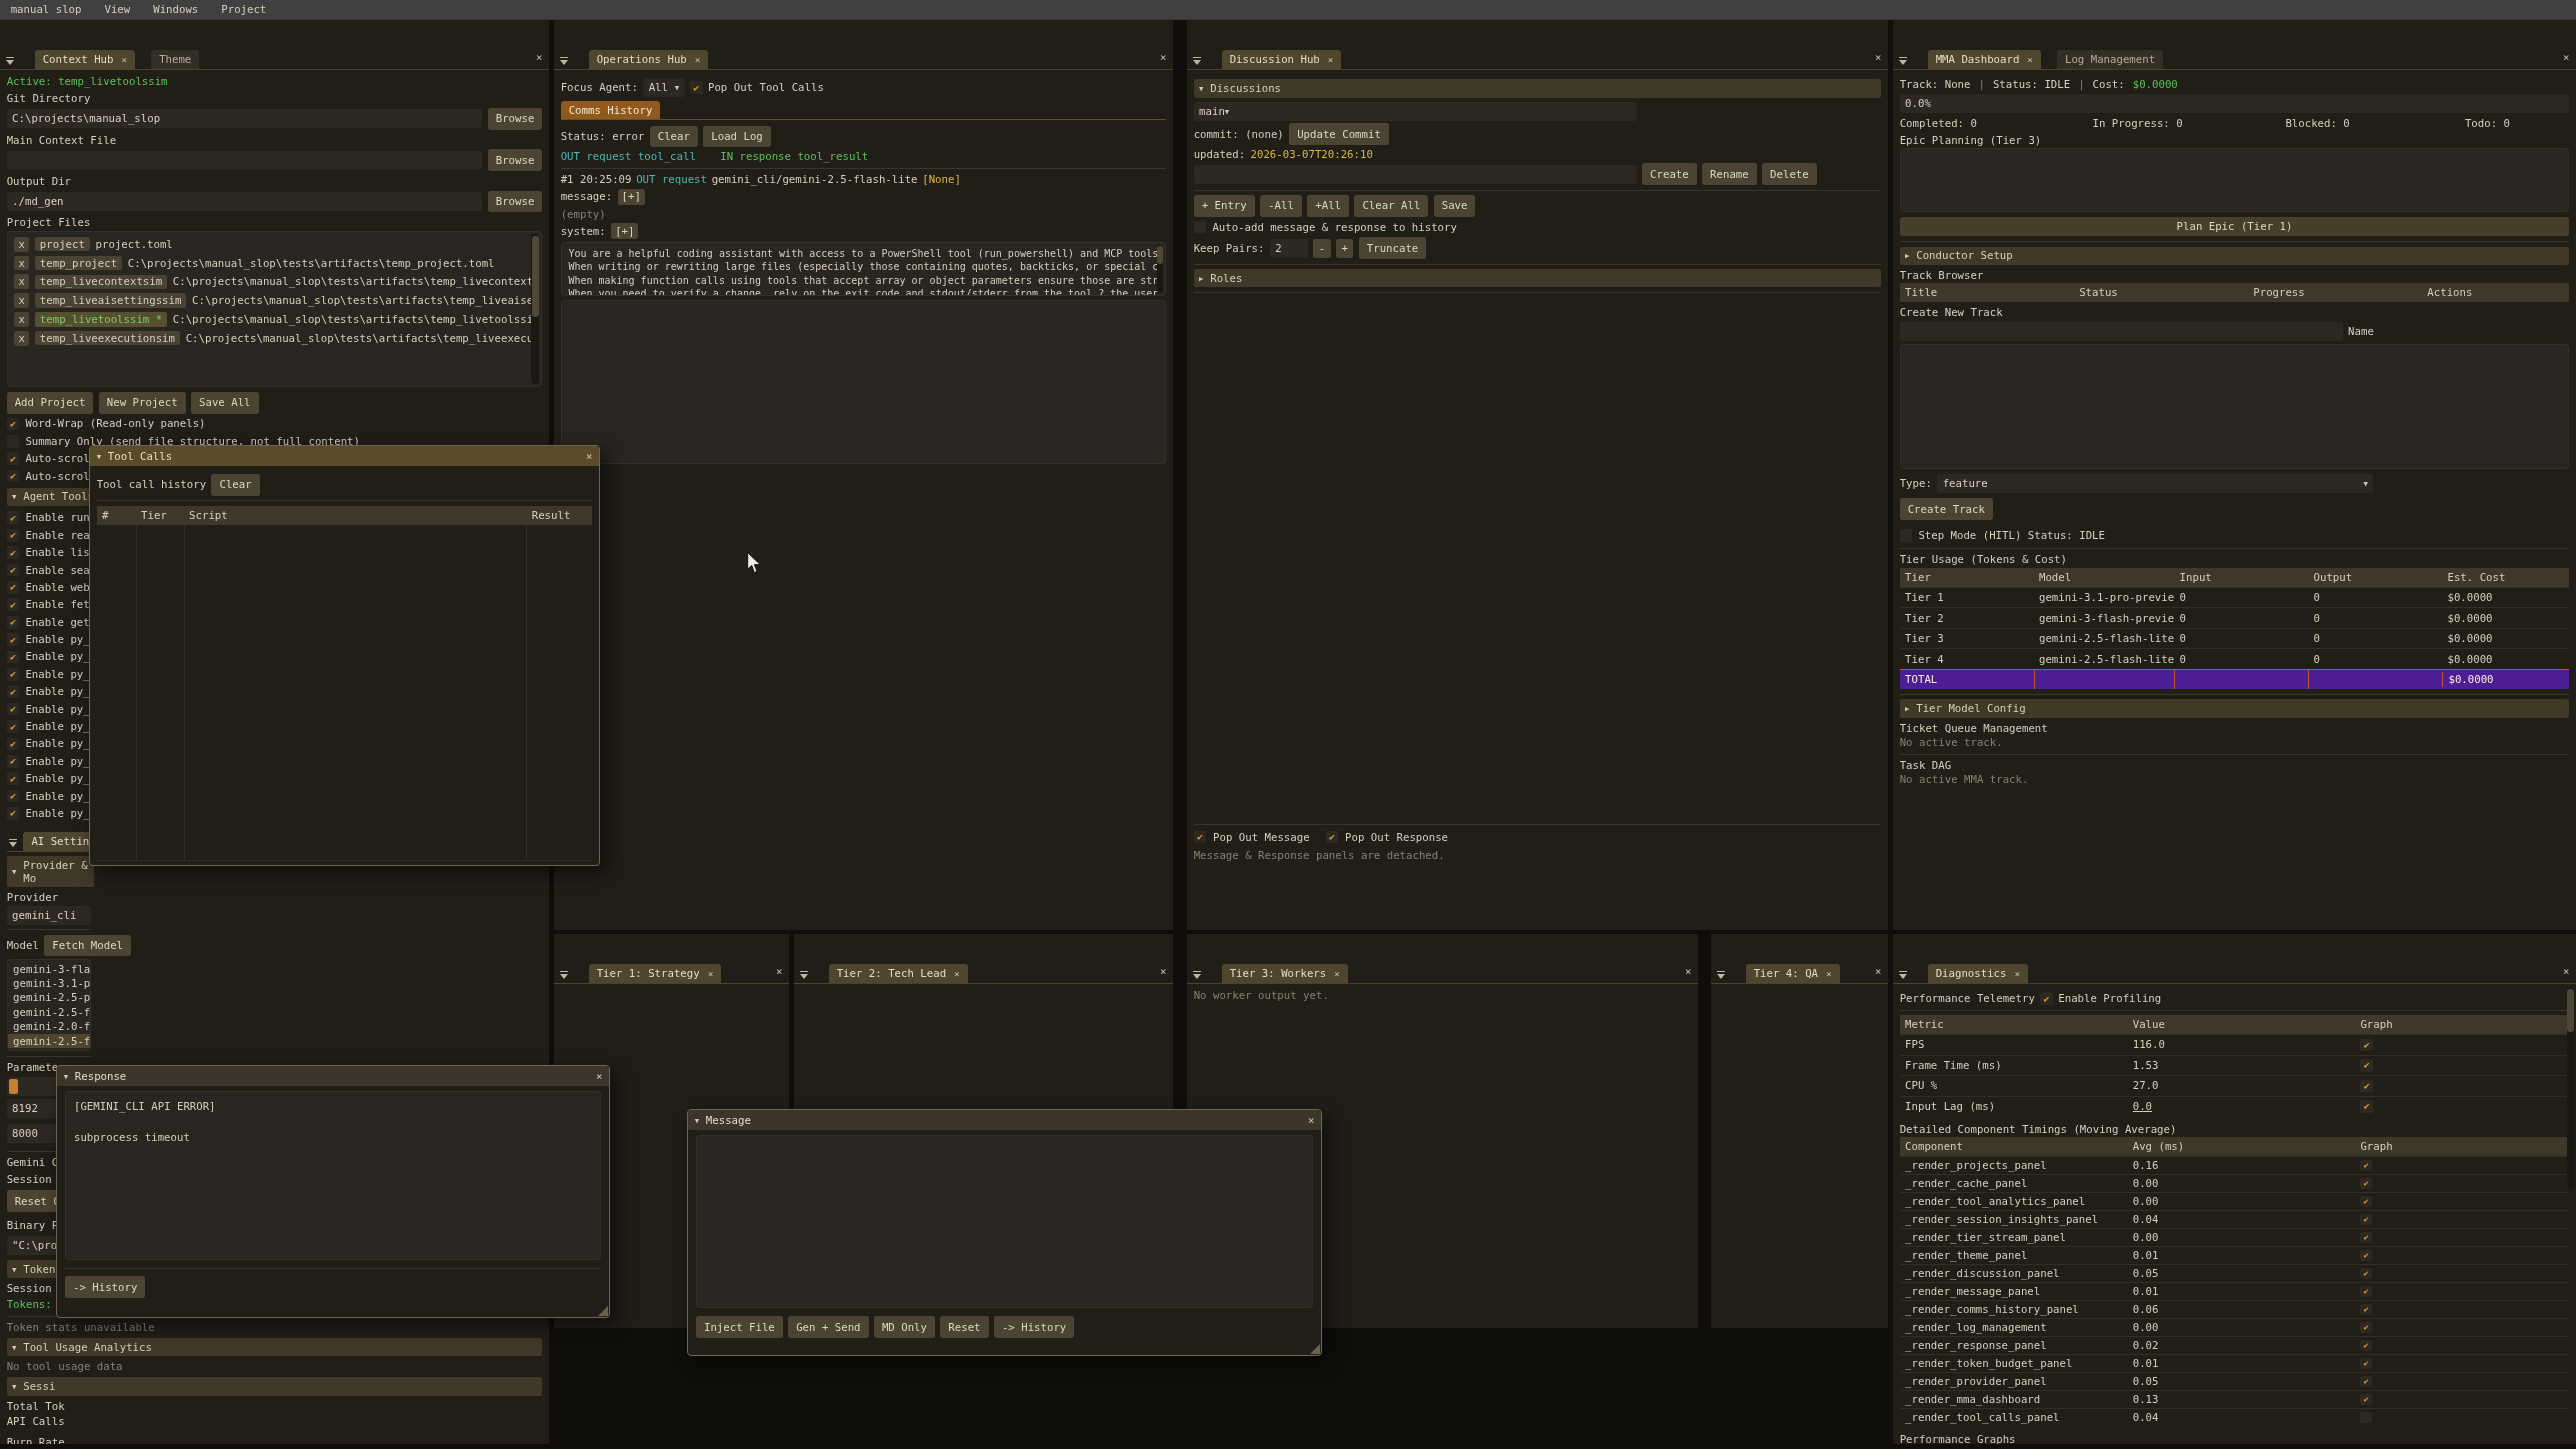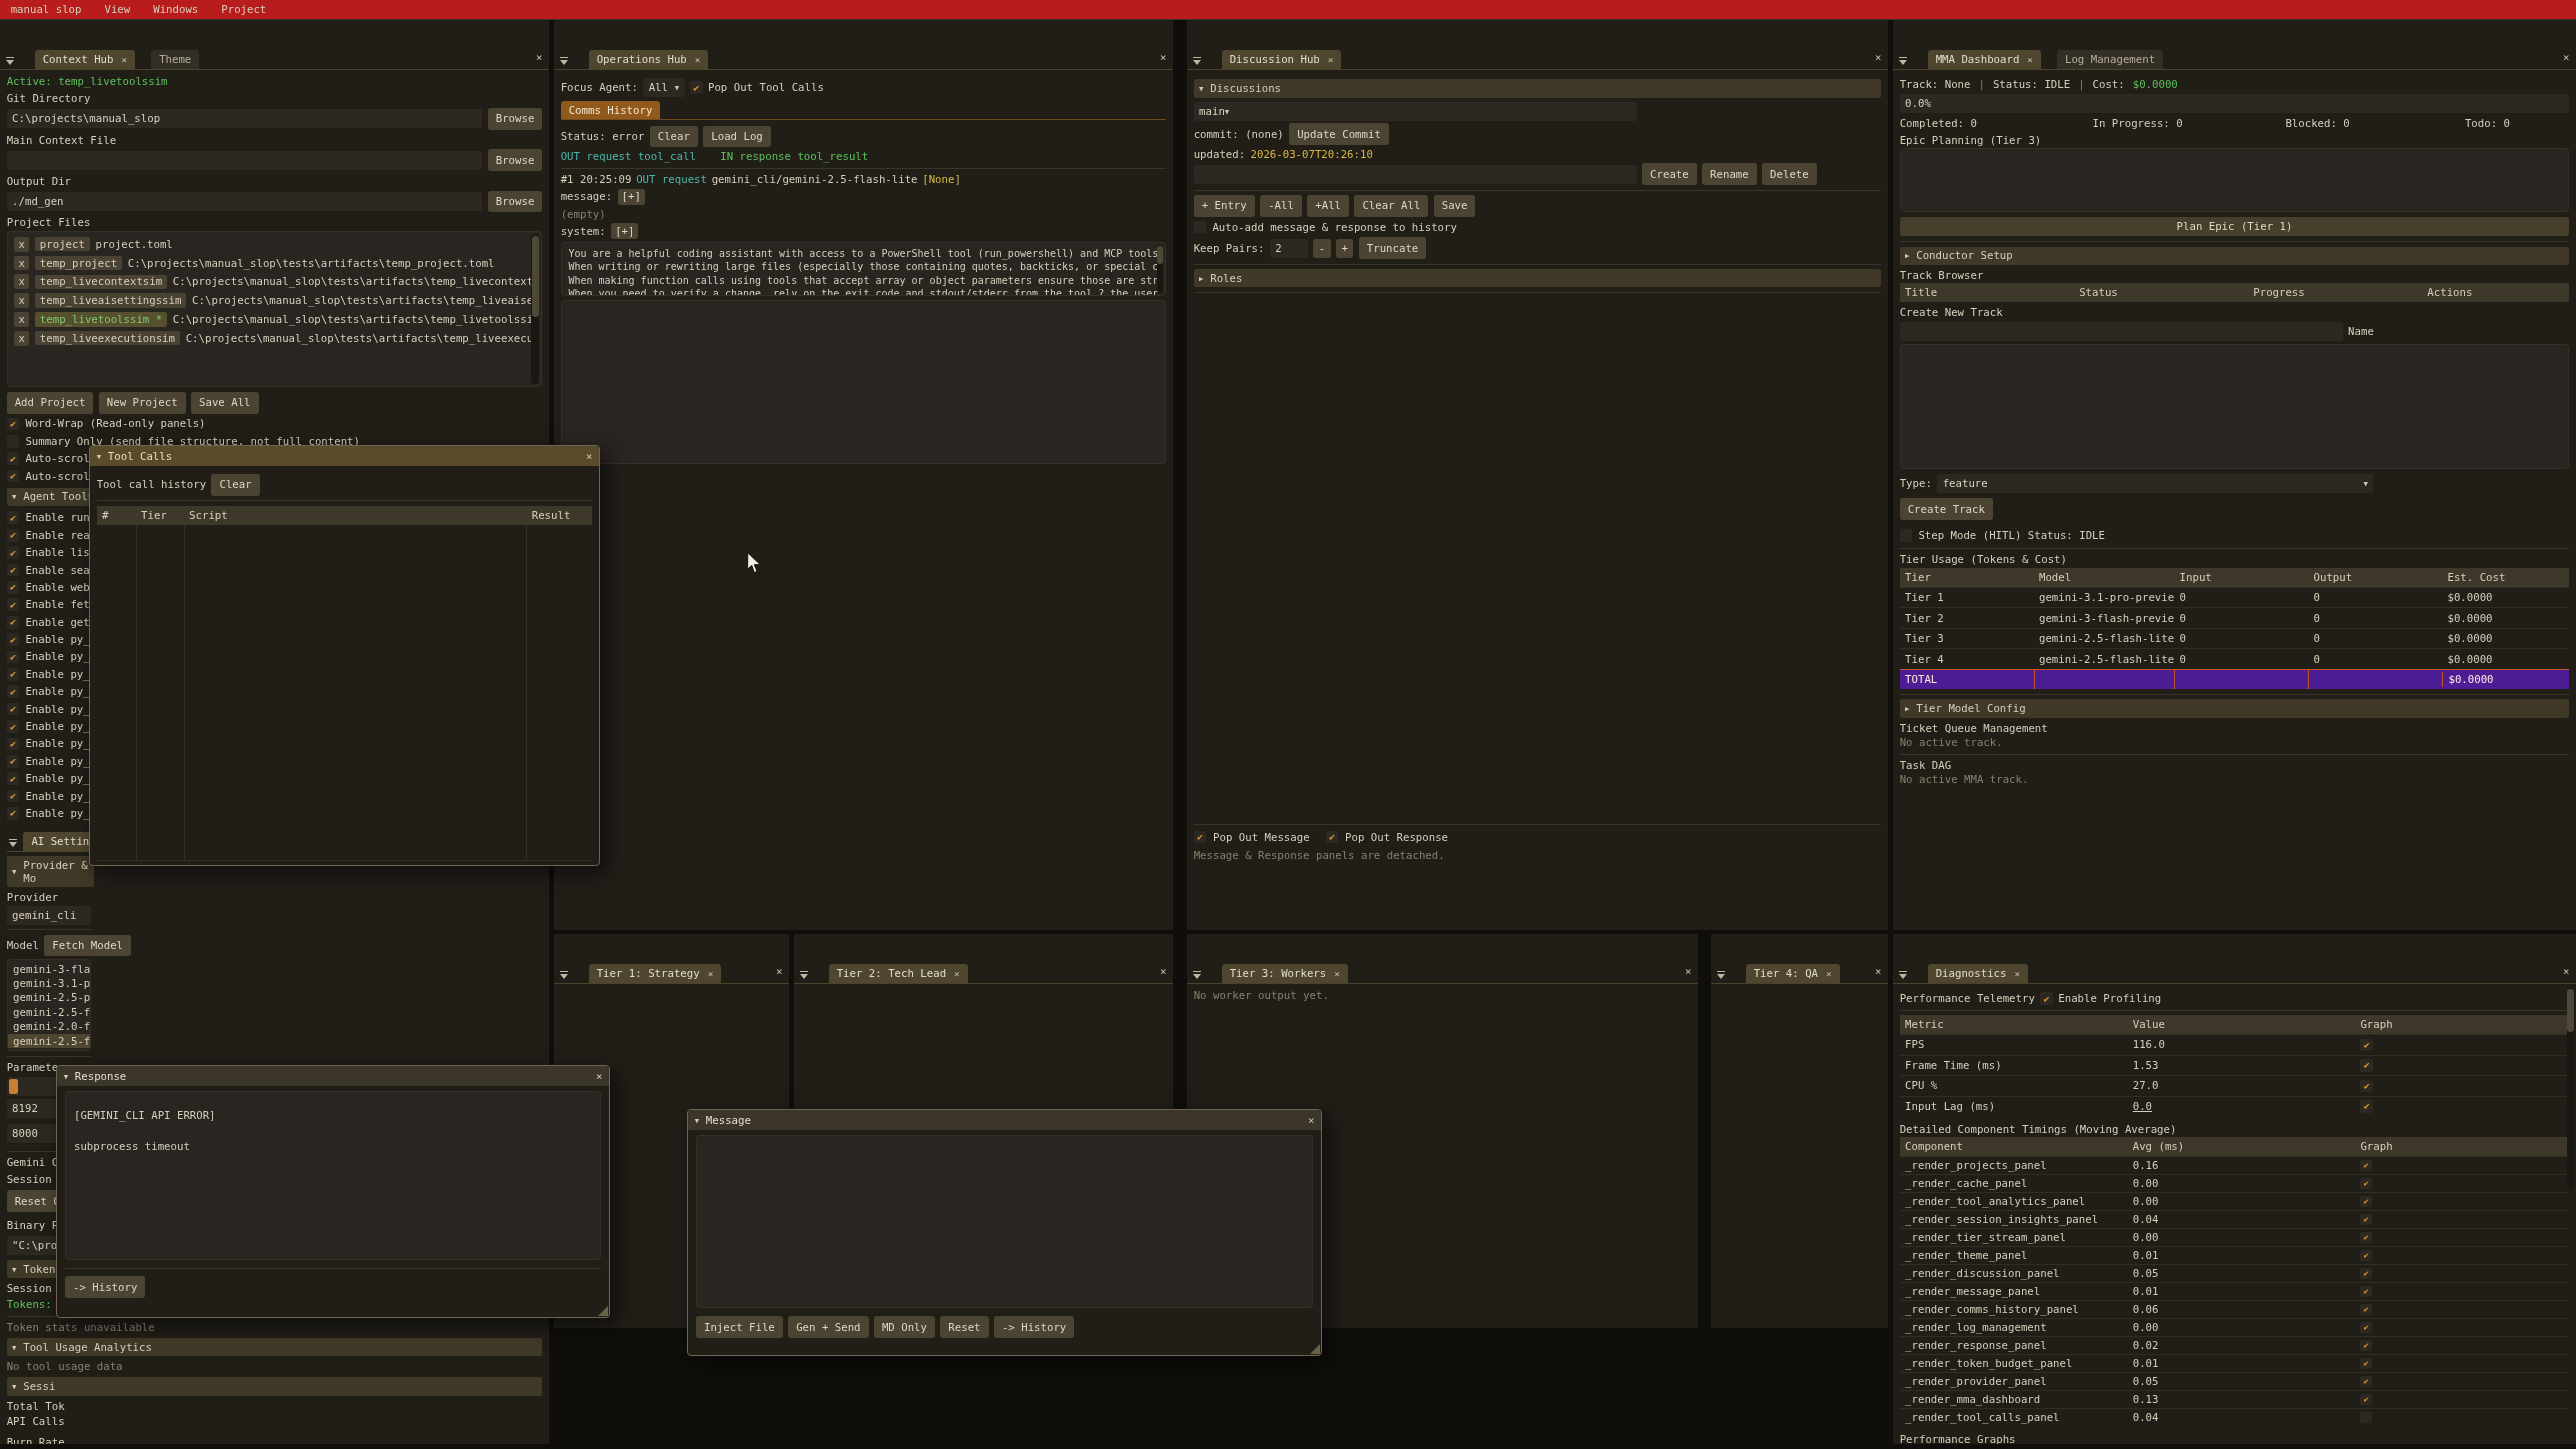--- a/index.html
+++ b/index.html
@@ -1,18 +1,18 @@
 <!DOCTYPE html>
 <html style="font-size:10.7px"><head>
 <meta charset="utf-8">
 <style>
   html,body{margin:0;padding:0;background:#0f0e0b;}
   body{width:2576px;height:1449px;overflow:hidden;position:relative;
        font-family:"DejaVu Sans Mono", monospace;font-size:10.7px;color:#d6cfbc;}
-  .menubar{position:absolute;left:0;top:0;width:2576px;height:20px;background:#b91c1c;
+  .menubar{position:absolute;left:0;top:0;width:2576px;height:20px;background:#404040;
            display:flex;align-items:center;gap:23px;padding-left:10.7px;box-sizing:border-box;border-bottom:0.7px solid #3a3325;}
   .menubar span{cursor:default;}
   .panel{position:absolute;background:#211e18;overflow:hidden;box-sizing:border-box;}
   .tabbar{height:24px;display:flex;align-items:flex-end;gap:16px;padding:2px 4px 0 4px;
           border-bottom:1.3px solid #4b422c;position:relative;box-sizing:border-box;margin-top:26px;}
   .dmi{width:13.4px;height:14.8px;position:relative;flex:none;margin-right:1.3px;cursor:pointer;}
   .dmi::before{content:"";position:absolute;top:2.7px;left:2px;width:8px;height:1.3px;background:#bdb6a2;}
   .dmi::after{content:"";position:absolute;top:6px;left:2px;border:4px solid transparent;border-top:5.4px solid #bdb6a2;}
   .tab{background:#332f24;color:#b4ad9a;padding:2.7px 8px 3.4px 8px;border-radius:3.4px 3.4px 0 0;
        display:inline-flex;align-items:center;gap:8px;white-space:nowrap;cursor:pointer;}
@@ -973,21 +973,21 @@
   </div>
 </div>
 
 <div class="window" style="left:56px;top:1065px;width:554px;height:253px;z-index:40;">
   <div class="wtitle" style="background:#3c362a;">
     <span class="arr">▼</span>
     <span>Response</span>
     <span class="wx">×</span>
   </div>
   <div style="padding:5.4px 8px;">
-    <div class="box" style="height:169px;padding:17px 8px;">
+    <div class="box" style="height:169px;padding:8px 8px;">
       <div>[GEMINI_CLI API ERROR]</div>
       <div style="margin-top:17.4px;">subprocess timeout</div>
     </div>
     <div class="sep" style="margin-top:8px;"></div>
     <span class="btn" style="margin-top:2.7px;">-&gt; History</span>
   </div>
   <div class="grip"></div>
 </div>
 
 <div class="window" style="left:687px;top:1109px;width:635px;height:247px;z-index:40;">

